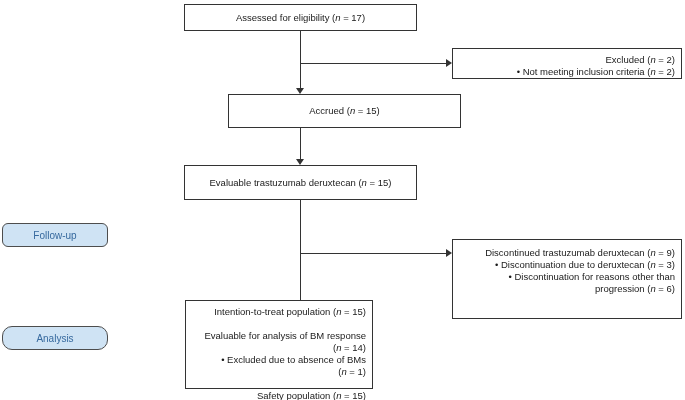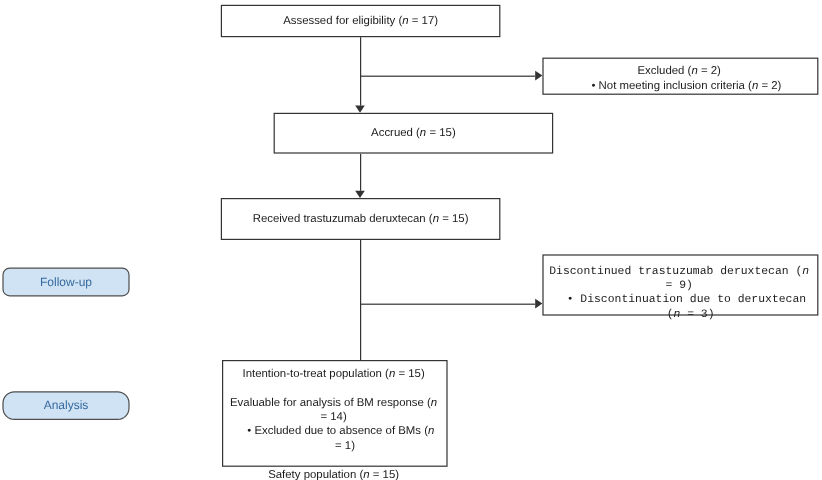--- a/index.html
+++ b/index.html
@@ -35,21 +35,21 @@
     font-size: 9.5px;
     line-height: 12px;
     box-sizing: border-box;
   }
   .fbox.centered {
     display: flex;
     align-items: center;
     justify-content: center;
     text-align: center;
   }
-  .fbox.lefted { padding: 5px 6px 4px 4px; text-align: center; }
+  .fbox.lefted { padding: 5px 6px 4px 16px; text-align: right; }
   .bullet-line { padding-left: 19px; text-indent: -7px; }
   .gap { height: 12px; }
   i { font-style: italic; }
   
   .vline, .hline { position: absolute; background: #333333; }
   .vline { width: 1px; }
   .hline { height: 1px; }
   .arr-down {
     position: absolute;
     width: 0; height: 0;
@@ -88,35 +88,36 @@
 
   <div class="fbox centered" style="left:184px; top:4px; width:233px; height:27px;">
     <span><span>Assessed for eligibility (</span><i>n</i><span> = 17)</span></span>
   </div>
 
   <div class="fbox centered" style="left:184px; top:94px; width:233px; height:34px;margin-left:44px;">
     <span><span>Accrued (</span><i>n</i><span> = 15)</span></span>
   </div>
 
   <div class="fbox centered" style="left:184px; top:165px; width:233px; height:35px;">
-    <span><span>Received trastuzumab deruxtecan (</span><i>n</i><span> = 15)</span></span>
+    <span><span>Evaluable trastuzumab deruxtecan (</span><i>n</i><span> = 15)</span></span>
   </div>
 
   <div class="fbox lefted" style="left:185px; top:300px; width:188px; height:89px;">
     <div><span>Intention-to-treat population (</span><i>n</i><span> = 15)</span></div>
     <div class="gap"></div>
     <div><span>Evaluable for analysis of BM response (</span><i>n</i><span> = 14)</span></div>
     <div class="bullet-line"><span>• Excluded due to absence of BMs (</span><i>n</i><span> = 1)</span></div>
     <div class="gap"></div>
     <div><span>Safety population (</span><i>n</i><span> = 15)</span></div>
   </div>
 
   <div class="fbox lefted" style="left:452px; top:48px; width:230px; height:31px;">
     <div><span>Excluded (</span><i>n</i><span> = 2)</span></div>
     <div class="bullet-line"><span>• Not meeting inclusion criteria (</span><i>n</i><span> = 2)</span></div>
   </div>
 
-  <div class="fbox lefted" style="left:452px; top:212px; width:230px; height:51px; padding-top:7px;font-family:Liberation Mono, monospace;">
+  <div class="fbox lefted" style="left:452px; top:239px; width:230px; height:80px; padding-top:7px;">
     <div><span>Discontinued trastuzumab deruxtecan (</span><i>n</i><span> = 9)</span></div>
     <div class="bullet-line"><span>• Discontinuation due to deruxtecan (</span><i>n</i><span> = 3)</span></div>
+    <div class="bullet-line"><span>• Discontinuation for reasons other than progression (</span><i>n</i><span> = 6)</span></div>
   </div>
 
 </div>
 
 </body></html>

